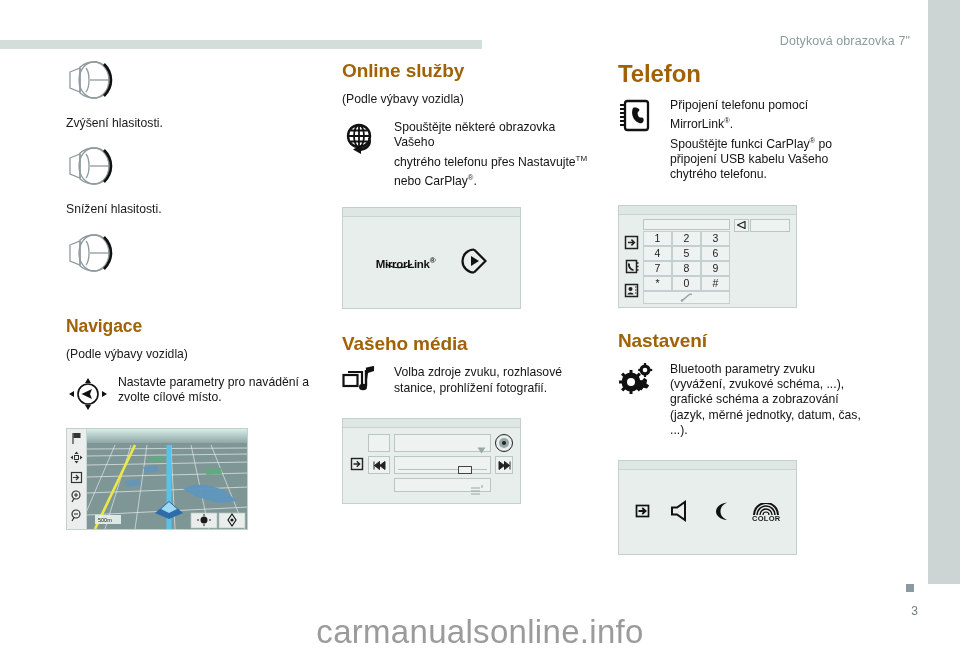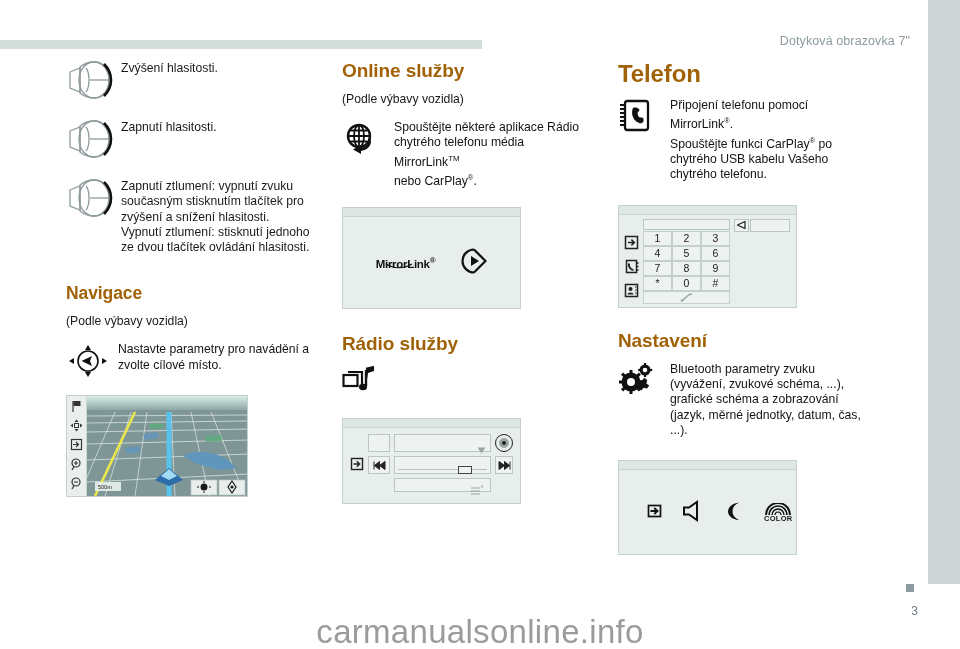--- a/index.html
+++ b/index.html
@@ -62,21 +62,21 @@
   }
   .subnote { font-size:12.2px; color:#1a1a1a; margin:0 0 14px 0; }
 
   
   .row { display:flex; align-items:flex-start; margin-bottom:14px; }
   .row .ic { flex:0 0 52px; display:flex; justify-content:flex-start;
              align-items:flex-start; padding-top:1px; }
   .row .tx { font-size:12.2px; line-height:15.3px; color:#141414; }
 
   
-  .knob-row { display:flex; align-items:flex-start; margin-bottom:15px; }
+  .knob-row { display:flex; align-items:flex-start; margin-bottom:15px;flex-direction:column; }
   .knob-row .ic { flex:0 0 55px; }
   .knob-row .tx { font-size:12.2px; line-height:15.3px; padding-top:1px; }
 
   
   .screen {
     background:#e8eeec; border:1px solid #c3d0cd;
     position:relative;
   }
   .screen .titlebar {
     height:9px; background:#dfe7e4; border-bottom:1px solid #c9d4d1;
@@ -129,38 +129,36 @@
           <g fill="none" stroke="#8e9a9d" stroke-width="1.3">
             <path d="M4 12 L14 8 L14 32 L4 28 Z"></path>
             <path d="M14 7 C14 7 20 2 28 2 C38 2 43 9 43 20 C43 31 38 38 28 38 C20 38 14 33 14 33 Z"></path>
             <ellipse cx="28" cy="20" rx="15" ry="18"></ellipse>
             <path d="M20 8 C24 13 24 27 20 32"></path>
             <path d="M24 20 L43 20"></path>
           </g>
           <path d="M38 4 C43 9 45 14 45 20 C45 26 43 31 38 36" fill="none" stroke="#111" stroke-width="2.6"></path>
         </svg>
       </div>
-      <div class="tx">Zapnutí hlasitosti.</div>
+      <div class="tx">Snížení hlasitosti.</div>
     </div>
 
     <div class="knob-row" style="margin-bottom:28px;">
       <div class="ic">
         <svg width="47" height="40" viewBox="0 0 47 40">
           <g fill="none" stroke="#8e9a9d" stroke-width="1.3">
             <path d="M4 12 L14 8 L14 32 L4 28 Z"></path>
             <path d="M14 7 C14 7 20 2 28 2 C38 2 43 9 43 20 C43 31 38 38 28 38 C20 38 14 33 14 33 Z"></path>
             <ellipse cx="28" cy="20" rx="15" ry="18"></ellipse>
             <path d="M20 8 C24 13 24 27 20 32"></path>
             <path d="M24 20 L43 20"></path>
           </g>
           <path d="M38 4 C43 9 45 14 45 20 C45 26 43 31 38 36" fill="none" stroke="#111" stroke-width="2.6"></path>
         </svg>
       </div>
-      <div class="tx" style="white-space:pre-line;">Zapnutí ztlumení: vypnutí zvuku současným stisknutím tlačítek pro zvýšení a snížení hlasitosti.
-Vypnutí ztlumení: stisknutí jednoho ze dvou tlačítek ovládání hlasitosti.</div>
     </div>
 
     <h2 class="sec-black">Navigace</h2>
     <p class="subnote">(Podle výbavy vozidla)</p>
 
     <div class="row" style="margin-bottom:16px;">
       <div class="ic">
         <svg width="44" height="36" viewBox="0 0 44 36">
           <circle cx="22" cy="18" r="10" fill="none" stroke="#111" stroke-width="1.6"></circle>
           <path d="M26 13 L15.5 18 L26 23 L24 18 Z" fill="#111"></path>
@@ -284,22 +282,22 @@
     <div class="row" style="margin-bottom:18px;">
       <div class="ic">
         <svg width="36" height="36" viewBox="0 0 36 36">
           <circle cx="17" cy="15" r="11" fill="none" stroke="#111" stroke-width="2.4"></circle>
           <ellipse cx="17" cy="15" rx="5" ry="11" fill="none" stroke="#111" stroke-width="1.8"></ellipse>
           <path d="M6.5 15 L27.5 15 M8.5 9.5 L25.5 9.5 M8.5 20.5 L25.5 20.5 M17 4 L17 26" stroke="#111" stroke-width="1.8"></path>
           <path d="M28 17 C31 22 27 29 19 30 L19 33 L11 28.5 L19 24 L19 27 C25 26 28 21 26 17 Z" fill="#111"></path>
         </svg>
       </div>
       <div class="tx">
-        <span>Spouštějte některé aplikace Rádio</span><br>
-        <span>chytrého telefonu média MirrorLink</span><span class="tm">TM</span><br>
+        <span>Spouštějte některé obrazovka Vašeho</span><br>
+        <span>chytrého telefonu přes Nastavujte</span><span class="tm">TM</span><br>
         <span>nebo CarPlay</span><sup>®</sup><span>.</span>
       </div>
     </div>
 
     <div class="screen" style="width:179px; height:102px;">
       <div class="titlebar"></div>
       <div class="scr-body" style="height:92px; display:flex; align-items:center; justify-content:center; gap:26px;">
         <div style="position:relative; font-size:11.5px; font-weight:bold; color:#111; letter-spacing:-.3px;">
           <span>MirrorLink</span><span class="tm">®</span>
           <svg width="52" height="8" viewBox="0 0 52 8" style="position:absolute; left:6px; top:5px;">
@@ -309,33 +307,34 @@
         <div>
           <svg width="26" height="26" viewBox="0 0 26 26">
             <path d="M13 1.5 A11.5 11.5 0 1 0 13 24.5" fill="none" stroke="#111" stroke-width="2.2"></path>
             <path d="M13 1.5 L24.5 13 L13 24.5" fill="none" stroke="#111" stroke-width="2.2"></path>
             <path d="M10 8 L18 13 L10 18 Z" fill="#111"></path>
           </svg>
         </div>
       </div>
     </div>
 
-    <h2 class="sec-black" style="font-size:19px; margin-top:24px;">Rádio služby</h2>
+    <h2 class="sec-black" style="font-size:19px; margin-top:24px;">Vašeho média</h2>
 
     <div class="row" style="margin-bottom:22px;">
       <div class="ic">
         <svg width="38" height="30" viewBox="0 0 38 30">
           <rect x="1.5" y="9" width="14" height="11" fill="none" stroke="#111" stroke-width="2.2"></rect>
           <path d="M6 6 L20 6 L20 18" fill="none" stroke="#111" stroke-width="2.2"></path>
           <path d="M24 20 L24 3 L32 1 L32 5 L26 7" fill="#111"></path>
           <path d="M24 3 L32 1" stroke="#111" stroke-width="2.4"></path>
           <path d="M24 4 L24 20" stroke="#111" stroke-width="2.4"></path>
           <ellipse cx="21" cy="21" rx="4" ry="3.2" fill="#111"></ellipse>
         </svg>
       </div>
+      <div class="tx">Volba zdroje zvuku, rozhlasové stanice, prohlížení fotografií.</div>
     </div>
 
     <div class="screen" style="width:179px; height:86px;">
       <div class="titlebar"></div>
       <div class="scr-body" style="height:76px; padding:6px 7px; display:flex; gap:4px;">
         <div style="display:flex; align-items:center;">
           <span>
             <svg width="14" height="14" viewBox="0 0 14 14">
                 <rect x="1.5" y="1.5" width="11" height="11" fill="none" stroke="#222" stroke-width="1.4"></rect>
                 <path d="M3.5 7 L9 7 M6.8 4.3 L9.6 7 L6.8 9.7" stroke="#222" stroke-width="1.4" fill="none"></path>
@@ -405,21 +404,21 @@
           <g stroke="#111" stroke-width="1.9">
             <path d="M2 6 L8 6 M2 10 L8 10 M2 14 L8 14 M2 18 L8 18 M2 22 L8 22 M2 26 L8 26"></path>
           </g>
           <path d="M15 9 C15 9 13 13 15 18 C17 23 22 25 24 24 C26 23 26 20 25 19 C24 18 22 19 21 18 C20 17 19 14 20 13 C21 12 22 11 21 10 C20 9 17 8 15 9 Z" fill="#111"></path>
         </svg>
       </div>
       <div class="tx">
         <span>Připojení telefonu pomocí</span><br>
         <span>MirrorLink</span><sup>®</sup><span>.</span><br>
         <span>Spouštějte funkci CarPlay</span><sup>®</sup><span> po</span><br>
-        <span>chytrého USB kabelu Vašeho</span><br>
+        <span>připojení USB kabelu Vašeho</span><br>
         <span>chytrého telefonu.</span>
       </div>
     </div>
 
     <div class="screen" style="width:179px; height:103px;">
       <div class="titlebar"></div>
       <div class="scr-body" style="height:93px; padding:4px 5px; display:flex; gap:4px;">
 
         <div style="display:flex; flex-direction:column; justify-content:flex-end; gap:5px; padding-bottom:2px;">
           <span>
@@ -512,21 +511,21 @@
             <rect x="20.2" y="5.9" width="2.8" height="2.2"></rect>
               <rect x="31.4" y="5.9" width="2.8" height="2.2"></rect>
           </g>
         </svg>
       </div>
       <div class="tx">Bluetooth parametry zvuku (vyvážení, zvukové schéma, ...), grafické schéma a zobrazování (jazyk, měrné jednotky, datum, čas, ...).</div>
     </div>
 
     <div class="screen" style="width:179px; height:95px;">
       <div class="titlebar"></div>
-      <div class="scr-body" style="height:85px; display:flex; align-items:center; gap:19px; padding-left:28px;">
+      <div class="scr-body" style="height:85px; display:flex; align-items:center; gap:19px; padding-left:16px;">
         <span>
           <svg width="16" height="16" viewBox="0 0 16 16">
               <rect x="1.5" y="2.5" width="12" height="11" fill="none" stroke="#111" stroke-width="1.7"></rect>
               <path d="M3.5 8 L10 8 M7.2 5 L10.6 8 L7.2 11" stroke="#111" stroke-width="1.8" fill="none"></path>
             </svg>
         </span>
         <span>
           <svg width="22" height="22" viewBox="0 0 22 22">
               <path d="M2 7.5 L7 7.5 L15 2 L15 20 L7 14.5 L2 14.5 Z" fill="none" stroke="#111" stroke-width="2"></path>
             </svg>

